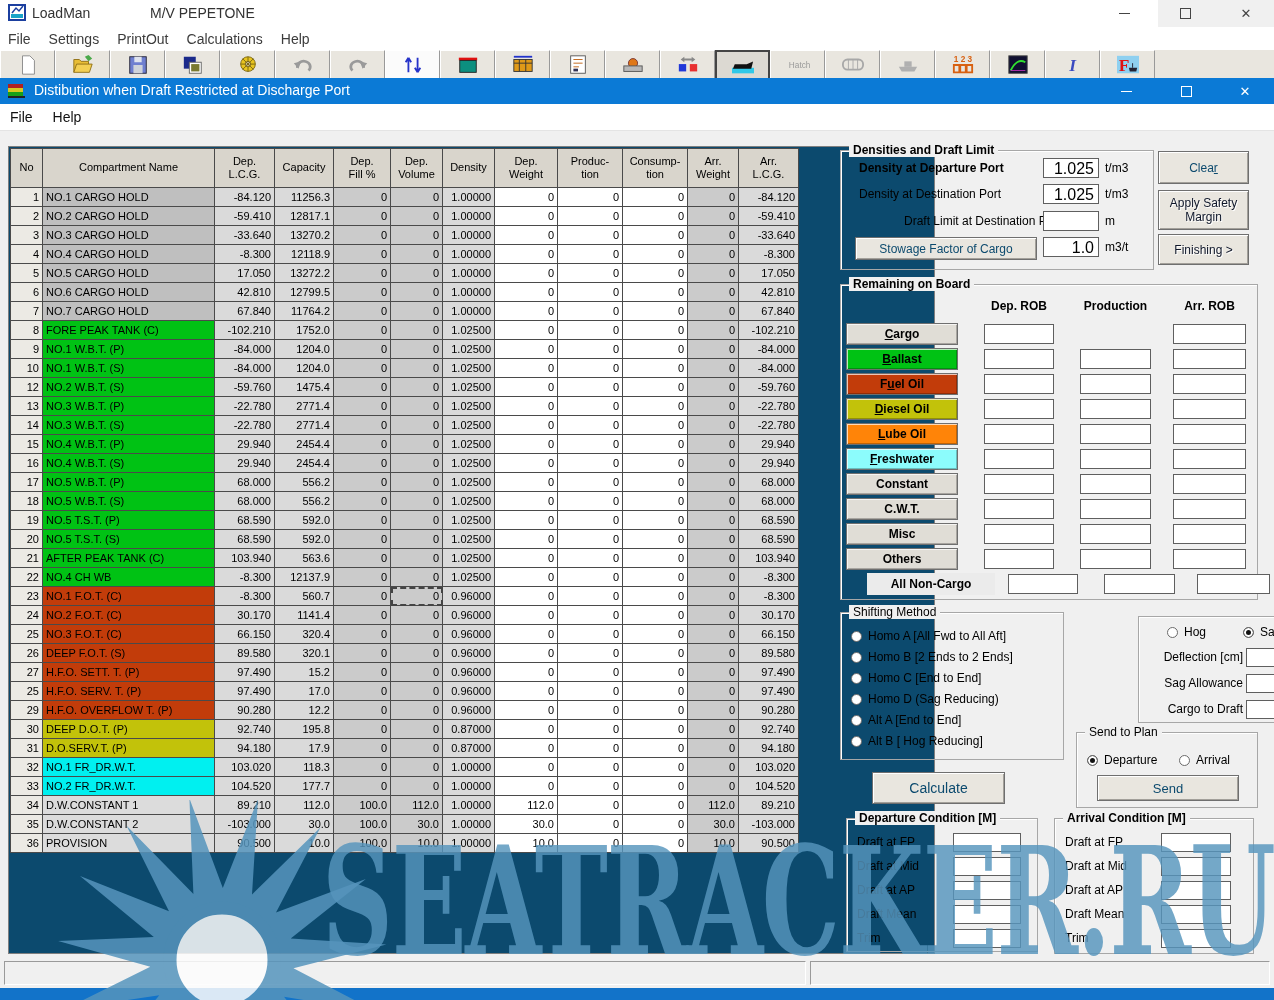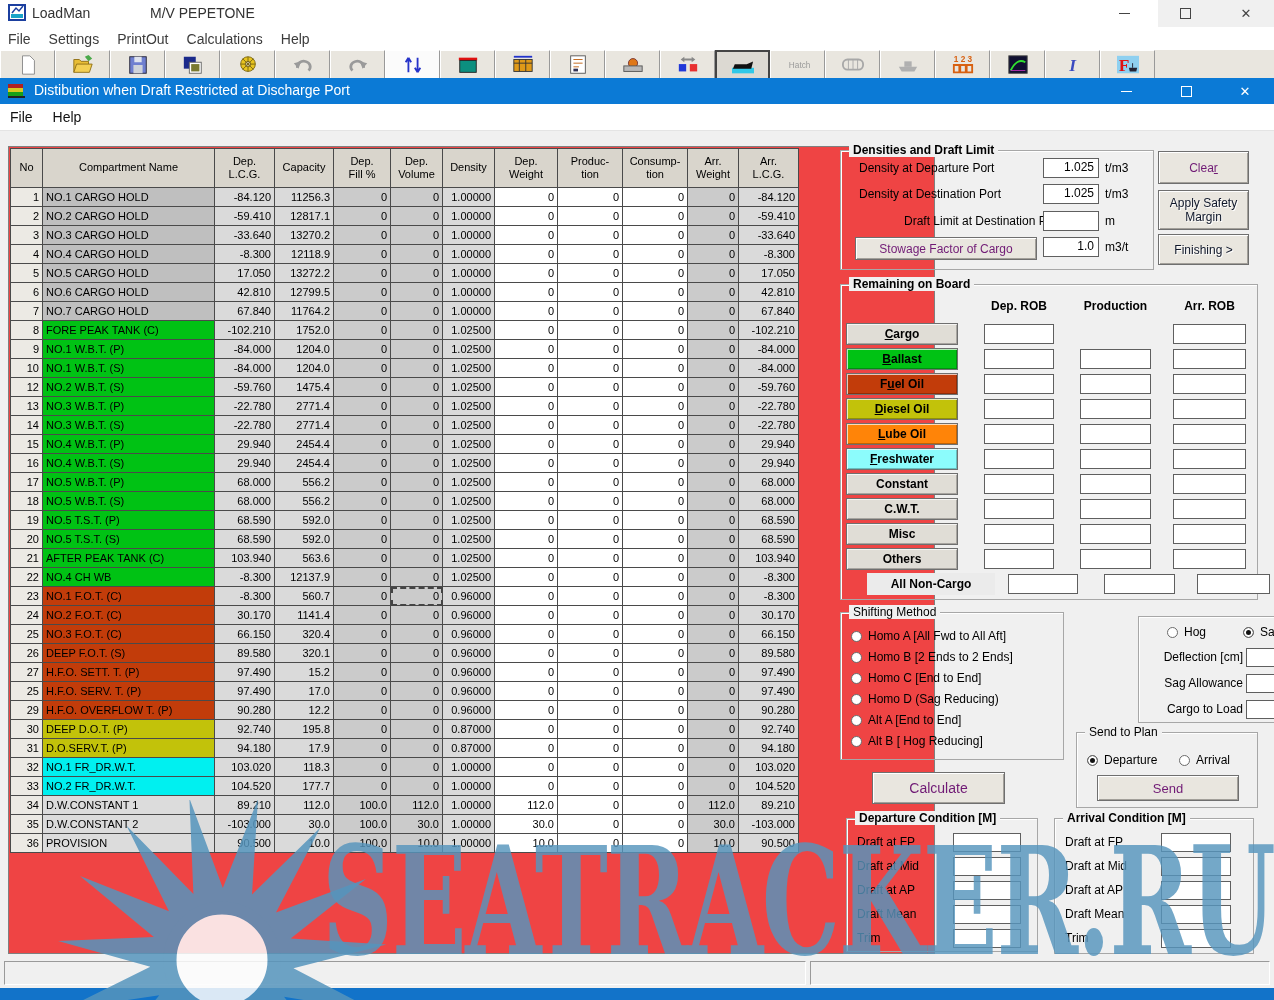--- a/index.html
+++ b/index.html
@@ -26,21 +26,21 @@
   .dlg-titlebar{position:absolute;left:0;top:78px;width:1274px;height:26px;background:var(--blue,#0b7ad6);}
   .dlg-icon{position:absolute;left:8px;top:5px;width:17px;height:15px;}
   .dlg-title{position:absolute;left:34px;top:4px;font-size:14px;color:#fff;}
   .dlg-titlebar .wc{color:#fff;height:26px;}
   .dlg-titlebar .wc .box{border-color:#fff;}
   .dlg-titlebar .wc .bar{background:#fff;}
   .dlg-menubar{position:absolute;left:0;top:104px;width:1274px;height:26px;background:#fff;display:flex;gap:20px;padding-left:10px;align-items:center;border-bottom:1px solid #e4e4e4;}
   .dlg-menubar .menu-item{font-size:14px;color:#111;}
   .dlg-body{position:absolute;left:0;top:130px;width:1274px;height:858px;background:#f0f0f0;}
   
-  .table-frame{position:absolute;left:8px;top:146px;width:927px;height:808px;border:1px solid #7f7f7f;background:#ef4444;box-sizing:border-box;}
+  .table-frame{position:absolute;left:8px;top:146px;width:927px;height:808px;border:1px solid #7f7f7f;background:#0c4a6e;box-sizing:border-box;}
   table.grid{border-collapse:collapse;table-layout:fixed;margin:1px 0 0 1px;}
   table.grid th,table.grid td{border:1px solid #4a4a4a;font-size:11px;padding:0 3px;height:19px;box-sizing:border-box;
     overflow:hidden;white-space:nowrap;}
   table.grid th{background:#d9d5cc;font-weight:normal;white-space:pre-line;line-height:1.2;text-align:center;height:39px;}
   td.c0{background:#eceae4;text-align:right;}
   td.c2,td.c3,td.c6,td.c11{background:#dadada;text-align:right;}
   td.c4,td.c5,td.c10{background:#cbcbcb;text-align:right;}
   td.c7,td.c8,td.c9{background:#ffffff;text-align:right;}
   td.c1{text-align:left;}
   td.t-cargo{background:var(--cargo_gray,#bfbfbf);}
@@ -48,23 +48,23 @@
   td.t-fuel{background:var(--fuel_red,#c23c0a);}
   td.t-diesel{background:var(--diesel_olive,#c2c20a);}
   td.t-fresh{background:var(--freshwater_cyan,#00f0f0);}
   td.t-constant{background:#dcdcdc;}
   td.focus{outline:2px dashed #444;outline-offset:-2px;}
   
   .group{position:absolute;border:1px solid #a7a7a7;box-shadow:inset 1px 1px 0 #fff;box-sizing:border-box;}
   .glabel{position:absolute;top:-8px;left:8px;background:#f0f0f0;padding:0 4px;font-size:12px;color:#000;white-space:nowrap;}
   .glabel.b{font-weight:bold;}
   .fld-label{position:absolute;font-size:12px;color:#000;white-space:nowrap;}
-  .input{position:absolute;background:#fff;border:1px solid #5f5f5f;box-sizing:border-box;font-size:12px;text-align:right;padding:1px 4px 0 2px;}
+  .input{position:absolute;background:#fff;border:1px solid #5f5f5f;box-sizing:border-box;font-size:16px;text-align:right;padding:1px 4px 0 2px;}
   .btn{position:absolute;background:#e9e6df;border:1px solid #6f6f6f;box-shadow:inset 1px 1px 0 #fff,inset -1px -1px 0 #a3a09a;
-    font-size:12px;display:flex;align-items:center;justify-content:center;text-align:center;box-sizing:border-box;color:#701a75;}
+    font-size:12px;display:flex;align-items:center;justify-content:center;text-align:center;box-sizing:border-box;color:#0c4a6e;}
   .btn.disabled{color:#0f172a;text-shadow:1px 1px 0 #fff;}
   .radio{display:inline-block;width:11px;height:11px;border-radius:50%;border:1px solid #6b6b6b;background:#fff;box-sizing:border-box;vertical-align:-2px;}
   .radio.on{box-shadow:inset 0 0 0 2px #fff;background:#111;}
   .radio-row{position:absolute;font-size:12px;white-space:nowrap;}
   .radio-row .rlabel{margin-left:6px;}
   
   .rob-row{position:absolute;left:0;width:100%;height:24px;}
   .rob-btn{position:absolute;left:5px;width:112px;height:22px;border:1px solid #6f6f6f;box-shadow:inset 1px 1px 0 rgba(255,255,255,.7),inset -1px -1px 0 rgba(0,0,0,.25);
     background:#e0ddd6;font-size:12px;font-weight:bold;display:flex;align-items:center;justify-content:center;box-sizing:border-box;}
   .rob-btn.t-ballast{background:var(--ballast_green,#00c214);}
@@ -787,21 +787,21 @@
             <td class="c10">10.0</td>
             <td class="c11">90.500</td>
           </tr>
         </tbody>
     </table>
   </div>
 
   <div class="group" style="left:840px;top:150px;width:314px;height:120px">
     <span class="glabel b">Densities and Draft Limit</span>
     <div>
-        <span class="fld-label" style="left: 18px; top: 10px;">Density at Departure Port</span>
+        <span class="fld-label" style="left: 18px; top: 10px; font-weight: bold;">Density at Departure Port</span>
         <div class="input" style="left: 202px; top: 7px; width: 56px; height: 20px;">1.025</div>
         <span class="fld-label" style="left: 264px; top: 10px;">t/m3</span>
         <span class="fld-label" style="left: 18px; top: 36px;">Density at Destination Port</span>
         <div class="input" style="left: 202px; top: 33px; width: 56px; height: 20px;">1.025</div>
         <span class="fld-label" style="left: 264px; top: 36px;">t/m3</span>
         <span class="fld-label" style="left: 23px; top: 63px; margin-left: 40px;">Draft Limit at Destination Port</span>
         <div class="input" style="left: 202px; top: 60px; width: 56px; height: 20px;"></div>
         <span class="fld-label" style="left: 264px; top: 63px;">m</span>
         <div class="btn" style="left: 14px; top: 86px; width: 182px; height: 23px;">Stowage Factor of Cargo</div>
         <div class="input" style="left: 202px; top: 86px; width: 56px; height: 20px;">1.0</div>
@@ -900,21 +900,21 @@
   <div class="btn" style="left:872px;top:772px;width:133px;height:32px;font-size:14px">Calculate</div>
 
   <div class="group" style="left:1138px;top:616px;width:182px;height:107px">
     <div>
         <div class="radio-row" style="left: 28px; top: 8px;"><span class="radio"></span><span class="rlabel">Hog</span></div>
         <div class="radio-row" style="left: 104px; top: 8px;"><span class="radio on"></span><span class="rlabel">Sag</span></div>
         <span class="fld-label" style="left: 4px; top: 33px; width: 100px; text-align: right;">Deflection [cm]</span>
         <div class="input" style="left: 107px; top: 31px; width: 68px; height: 19px;">0.0</div>
         <span class="fld-label" style="left: 4px; top: 59px; width: 100px; text-align: right;">Sag Allowance</span>
         <div class="input" style="left: 107px; top: 57px; width: 68px; height: 19px;">0.0</div>
-        <span class="fld-label" style="left: 4px; top: 85px; width: 100px; text-align: right;">Cargo to Load</span>
+        <span class="fld-label" style="left: 4px; top: 85px; width: 100px; text-align: right;">Cargo to Draft</span>
         <div class="input" style="left: 107px; top: 83px; width: 68px; height: 19px;">0.0</div>
       </div>
   </div>
 
   <div class="group" style="left:1076px;top:732px;width:182px;height:76px">
     <span class="glabel">Send to Plan</span>
     <div>
         <div class="radio-row" style="left: 10px; top: 20px;"><span class="radio on"></span><span class="rlabel">Departure</span></div>
         <div class="radio-row" style="left: 102px; top: 20px;"><span class="radio"></span><span class="rlabel">Arrival</span></div>
       </div>

